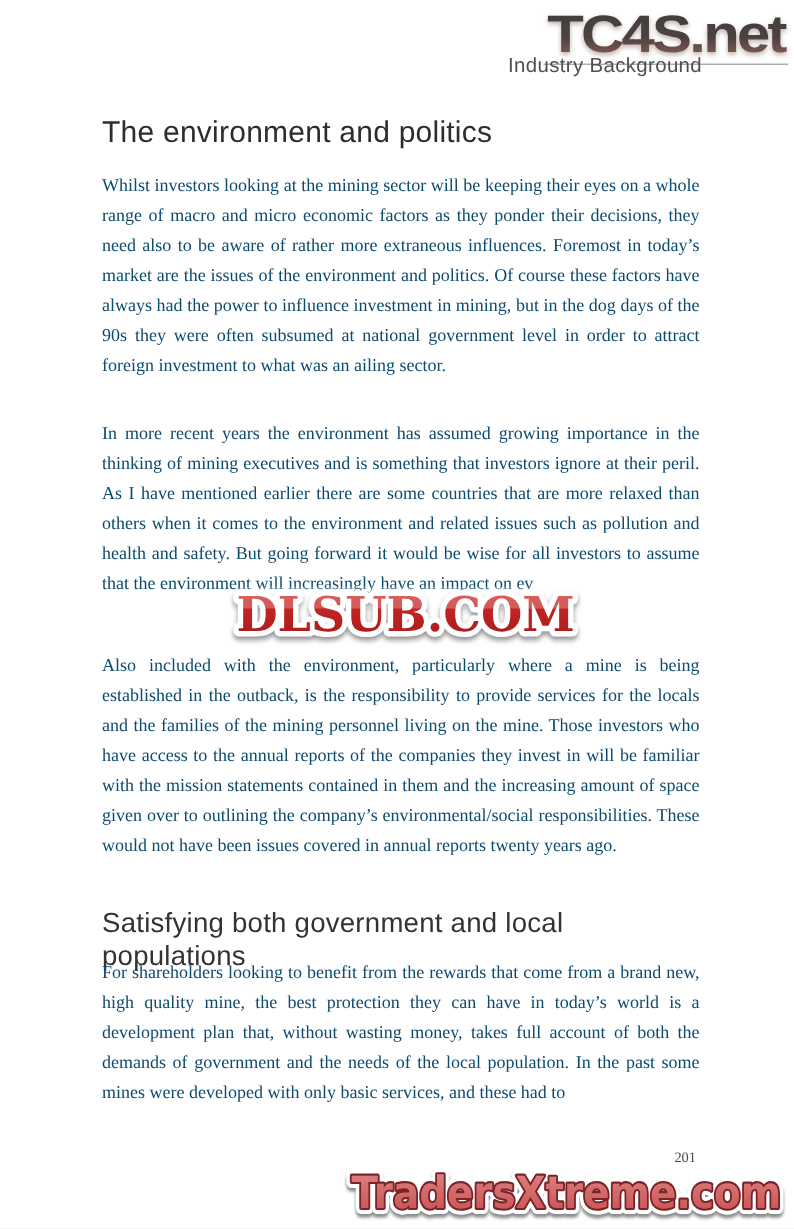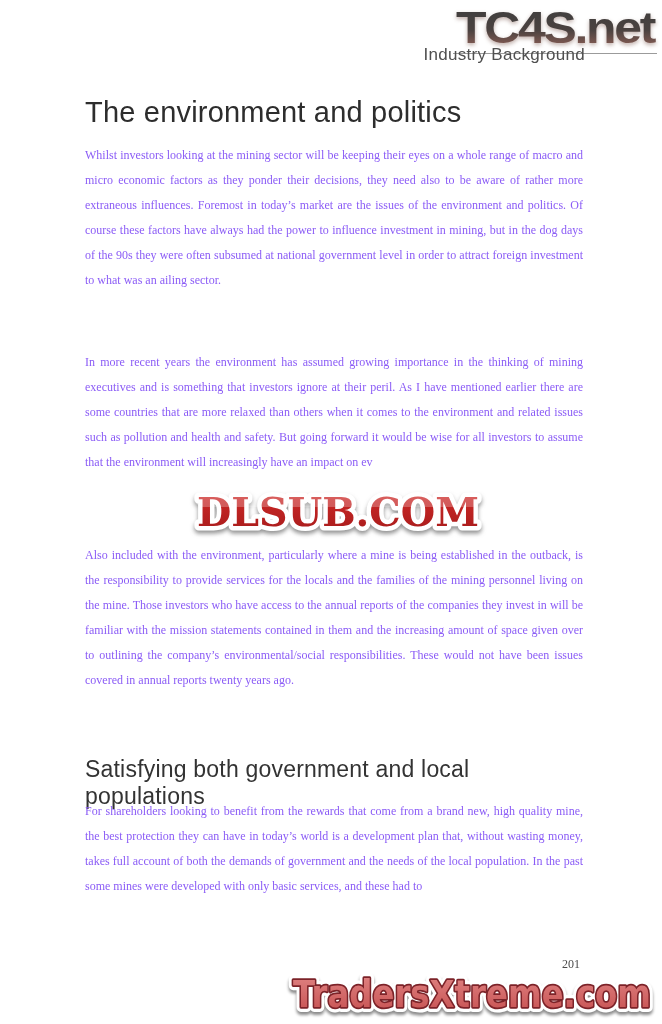--- a/index.html
+++ b/index.html
@@ -43,34 +43,34 @@
   }
 
   
   .article-title {
     position: absolute;
     left: 85px;
     top: 96px;
     width: 510px;
     margin: 0;
     font-family: "Liberation Sans", sans-serif;
-    font-size: 29px;
+    font-size: 25px;
     font-weight: 400;
     color: #2d2d2d;
     letter-spacing: 0.2px;
   }
   .body-para {
     position: absolute;
     left: 85px;
     width: 498px;
     margin: 0;
     font-family: "Liberation Serif", serif;
-    font-size: 12px;
+    font-size: 15px;
     line-height: 25px;
-    color: #8b5cf6;
+    color: #0c4a6e;
     text-align: justify;
   }
   .para-1 { top: 143px; }
   .para-2 { top: 350px; }
   .para-3 { top: 543px; }
   .para-4 { top: 799px; }
   .sub-heading {
     position: absolute;
     left: 85px;
     top: 756px;

